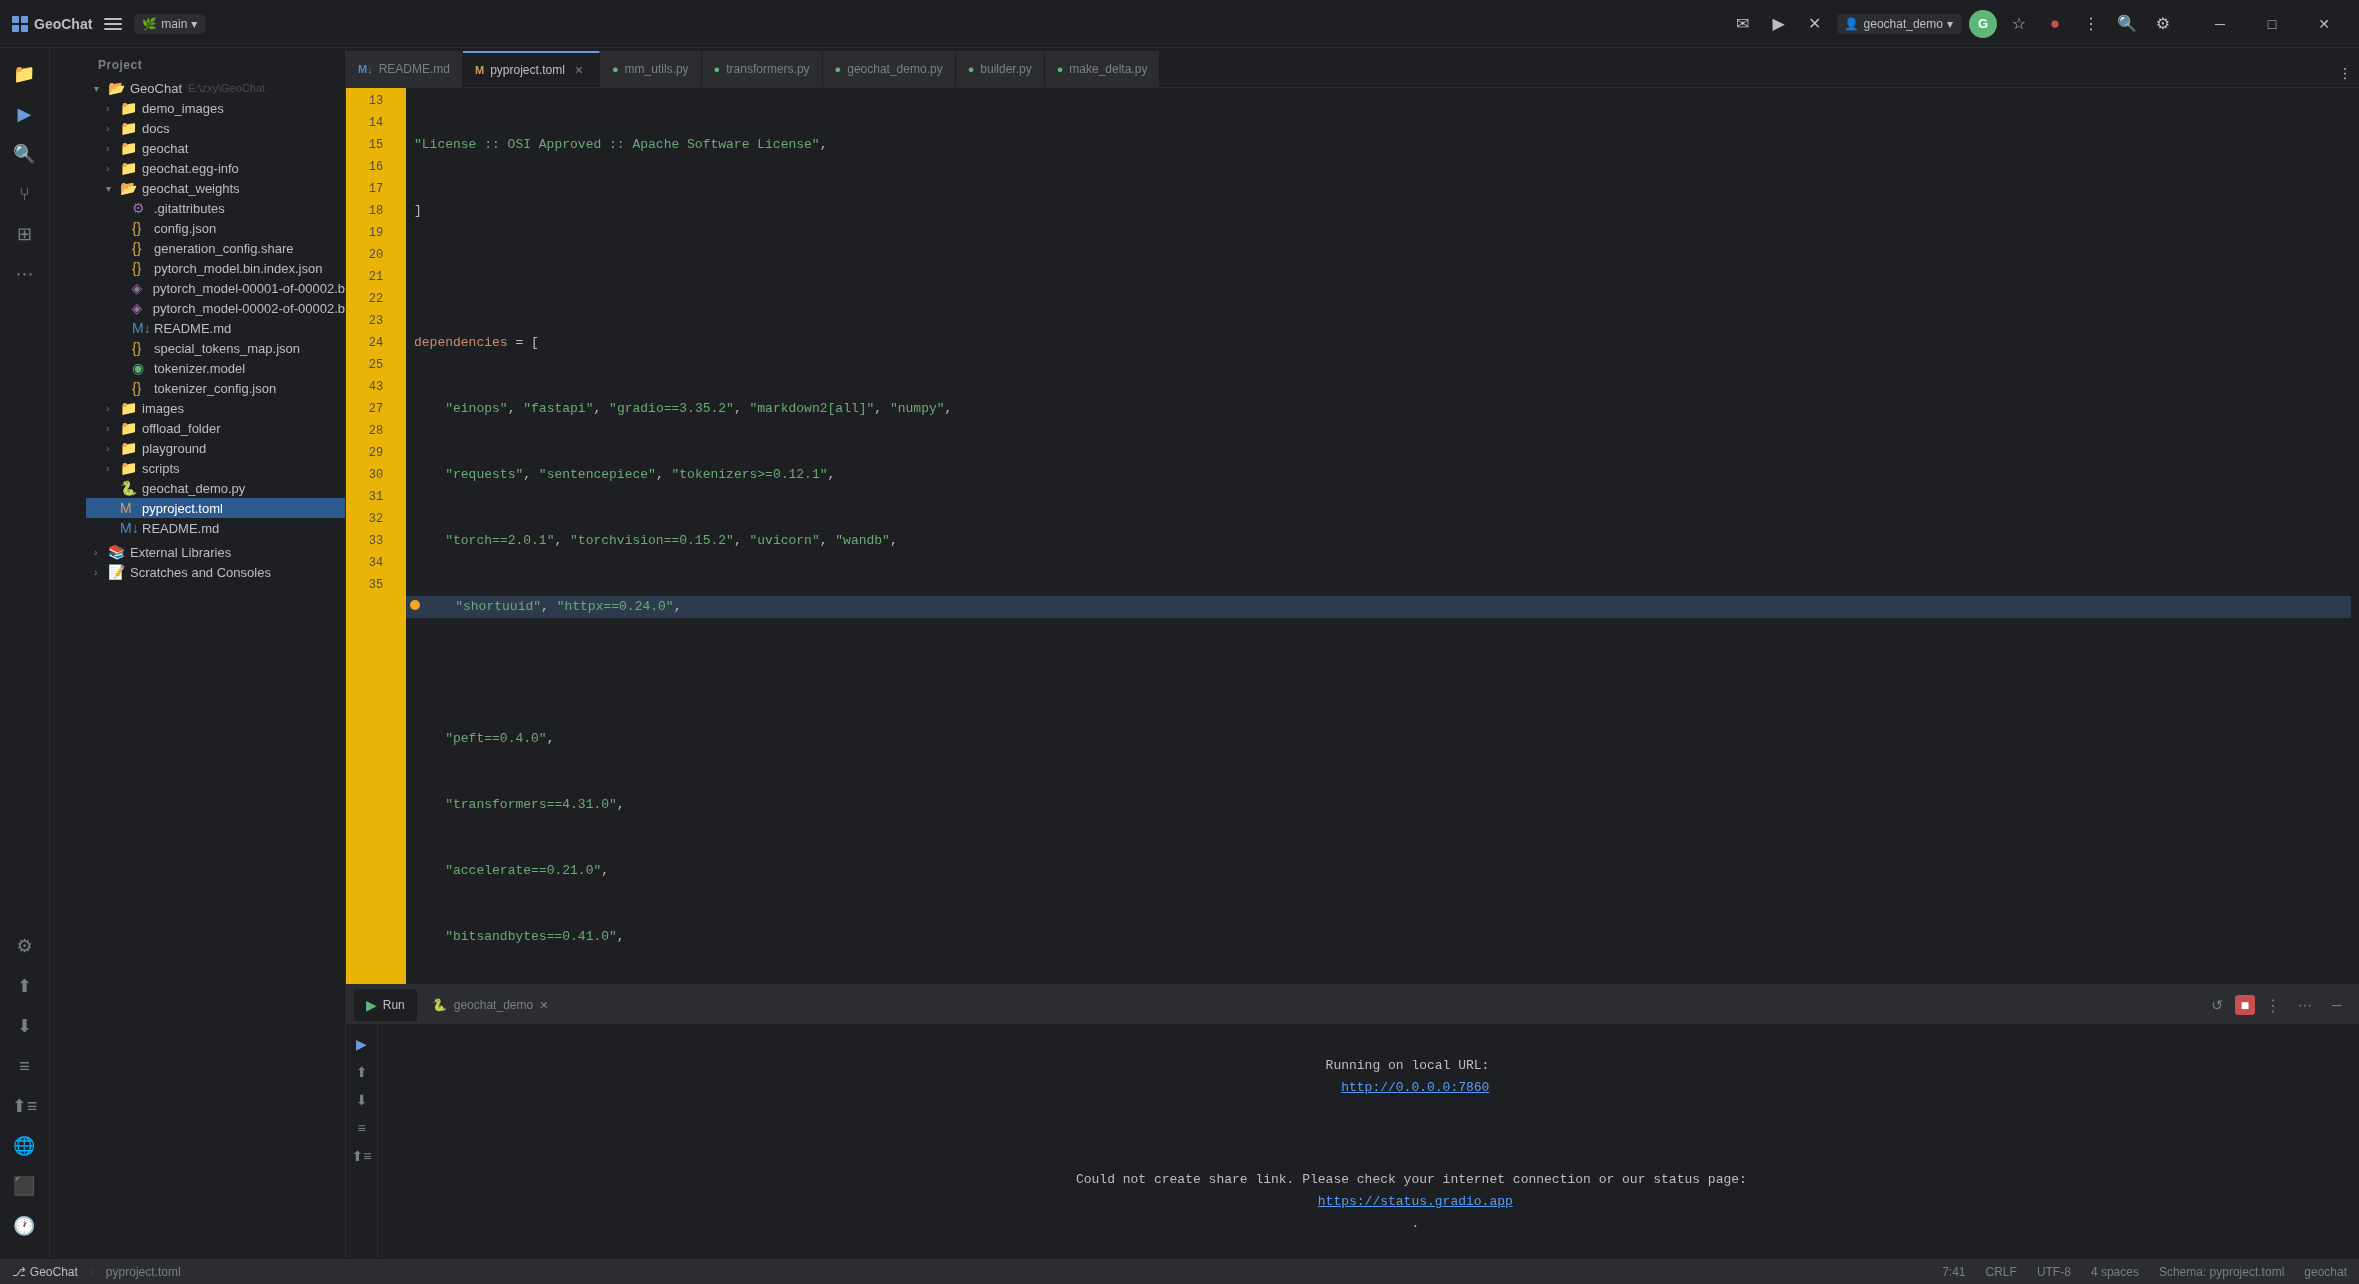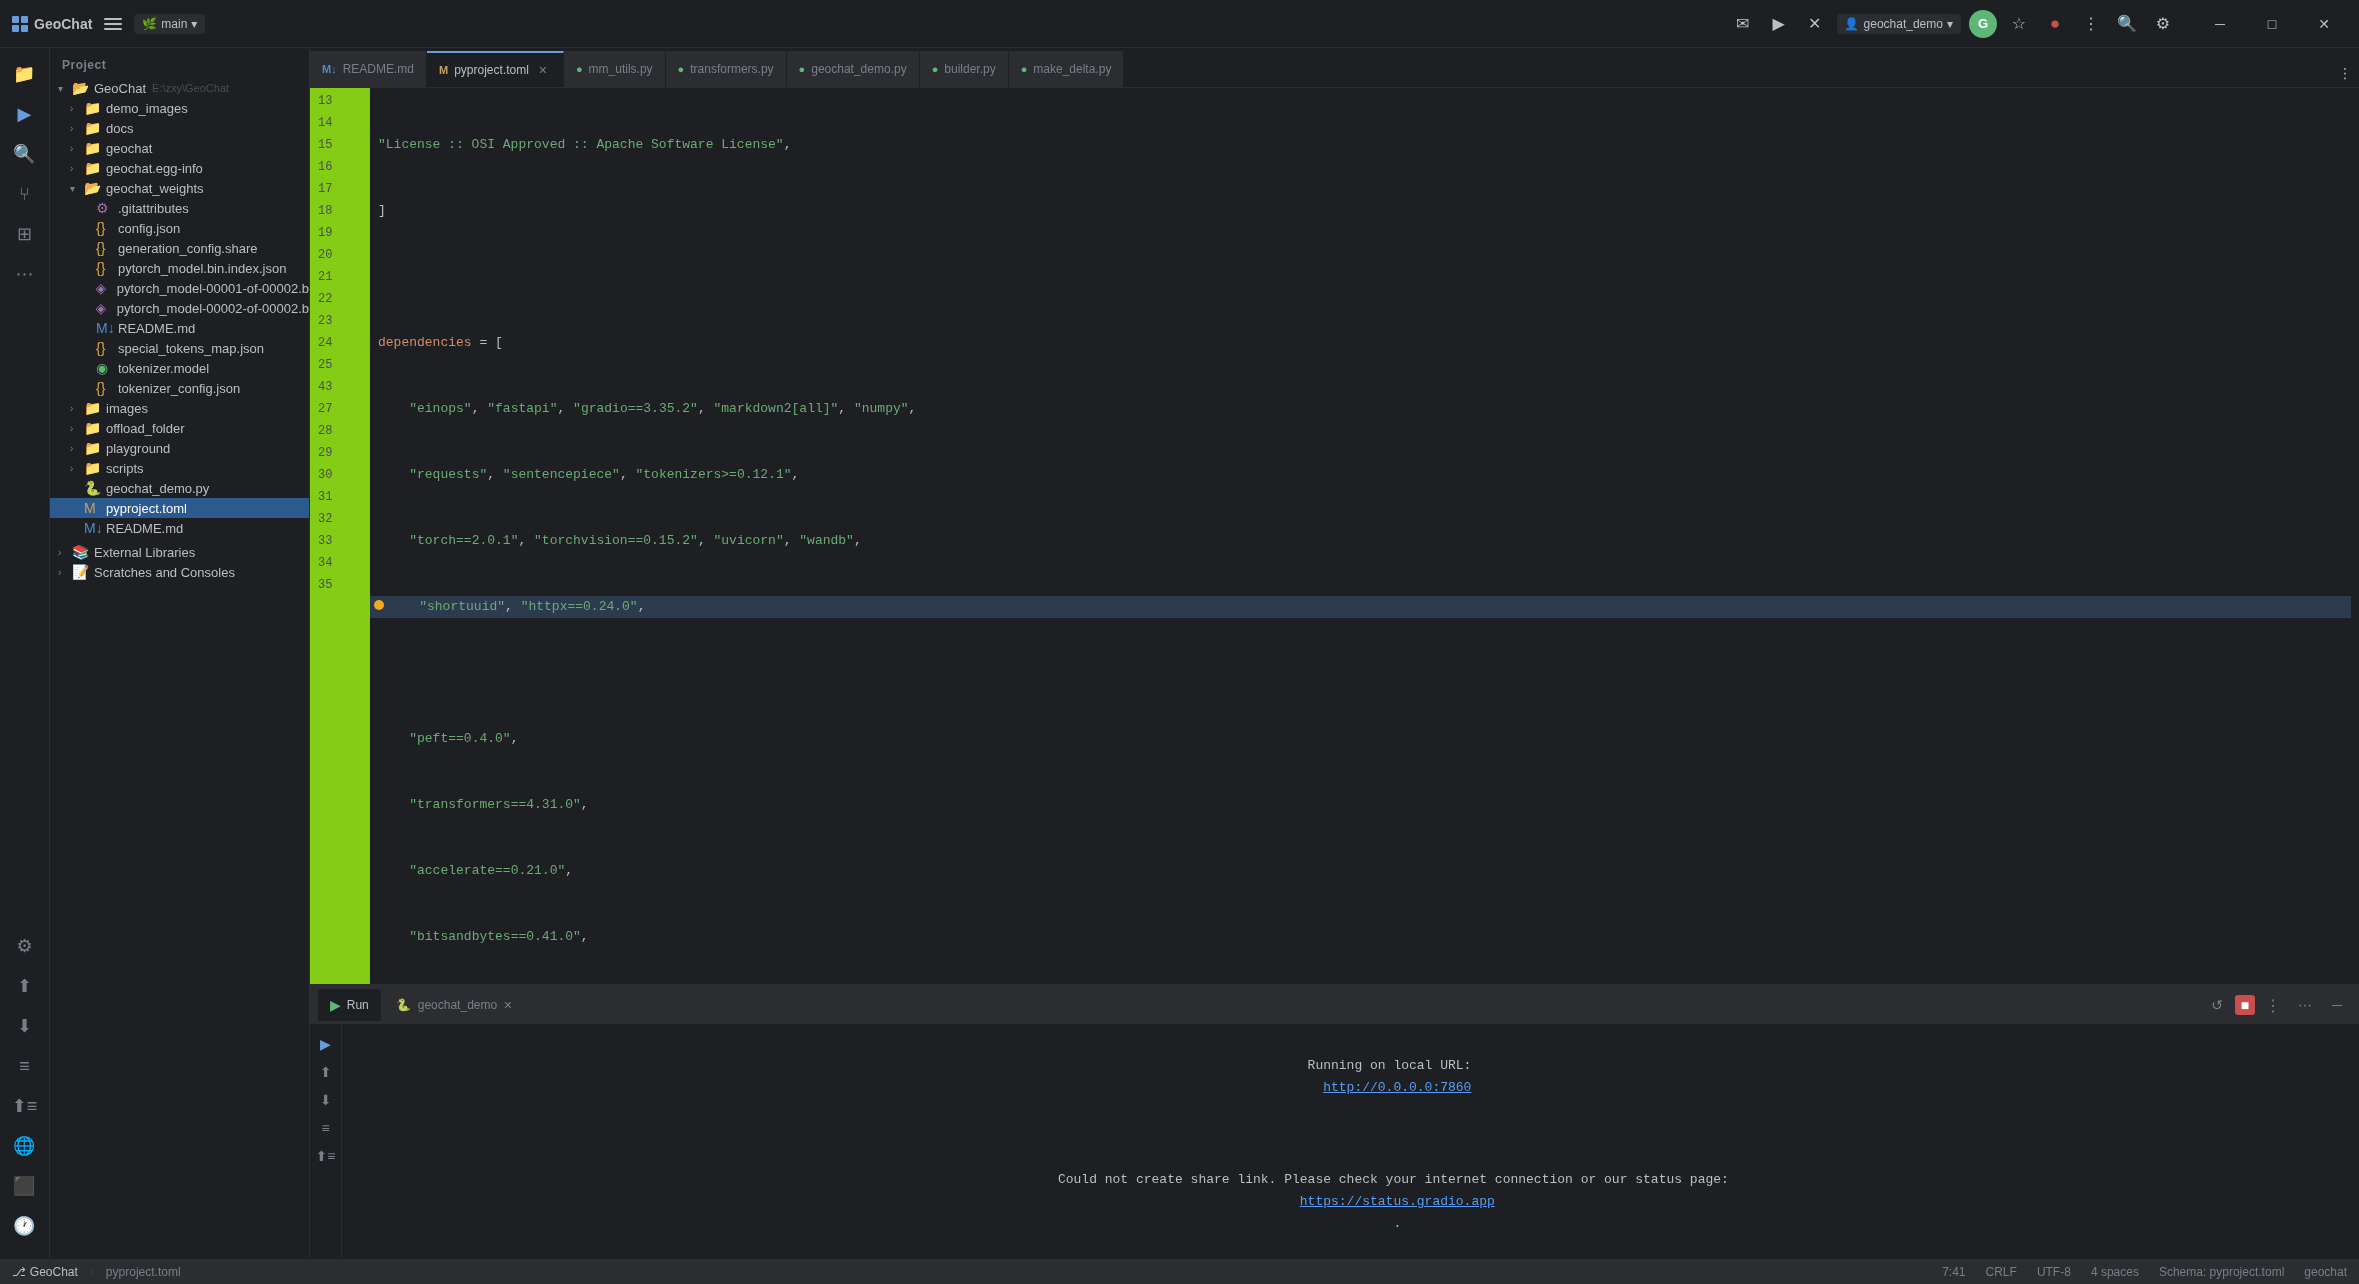--- a/index.html
+++ b/index.html
@@ -68,20 +68,21 @@
     }
     .sidebar-icon.active { color: #6b9bdf; }
 
     
     .file-tree {
       width: 260px;
       background: #1e1f22;
       border-right: 1px solid #2b2d30;
       overflow-y: auto;
       padding: 4px 0;
+      margin-left: 36px;
     }
     .tree-header {
       display: flex; align-items: center; justify-content: space-between;
       padding: 6px 8px 6px 12px;
     }
     .tree-header-label { font-size: 12px; font-weight: 600; color: #7a7e89; letter-spacing: 0.5px; }
     .tree-item {
       display: flex; align-items: center;
       padding: 2px 0 2px 0;
       cursor: pointer;
@@ -131,23 +132,23 @@
     .code-editor {
       flex: 1;
       display: flex;
       overflow: hidden;
       font-family: 'Consolas', 'Courier New', monospace;
       font-size: 13px;
       line-height: 22px;
     }
     .line-numbers {
       width: 60px;
-      background: #84cc16;
+      background: #eab308;
       padding: 8px 8px;
-      text-align: left;
+      text-align: center;
       color: #4a4d52;
       user-select: none;
       padding-top: 2px;
     }
     .line-number { height: 22px; font-size: 12px; }
     .code-content {
       flex: 1;
       padding: 2px 0;
       overflow: auto;
       white-space: pre;

